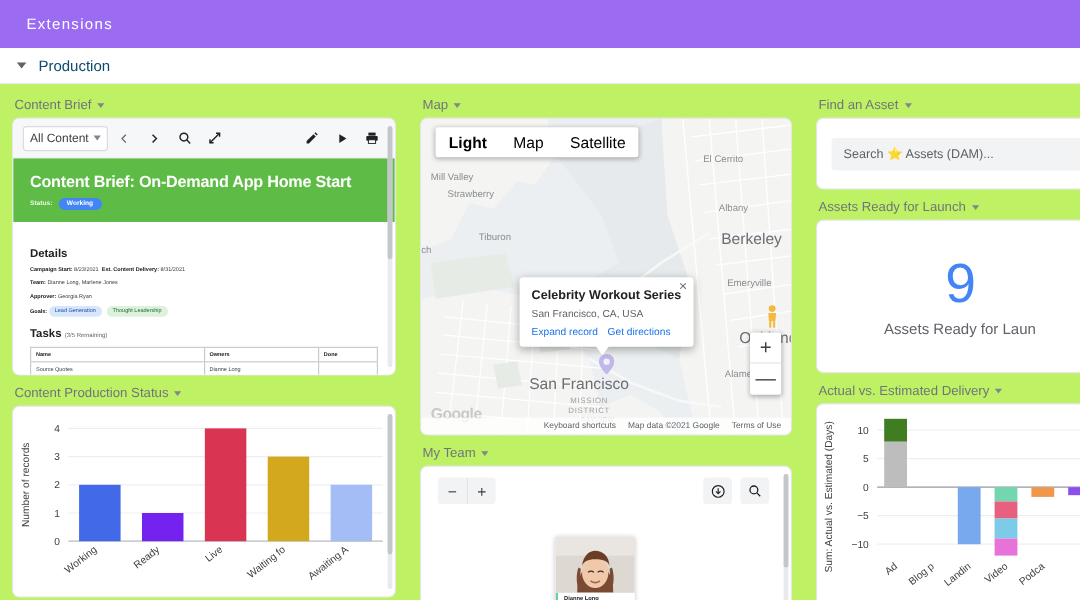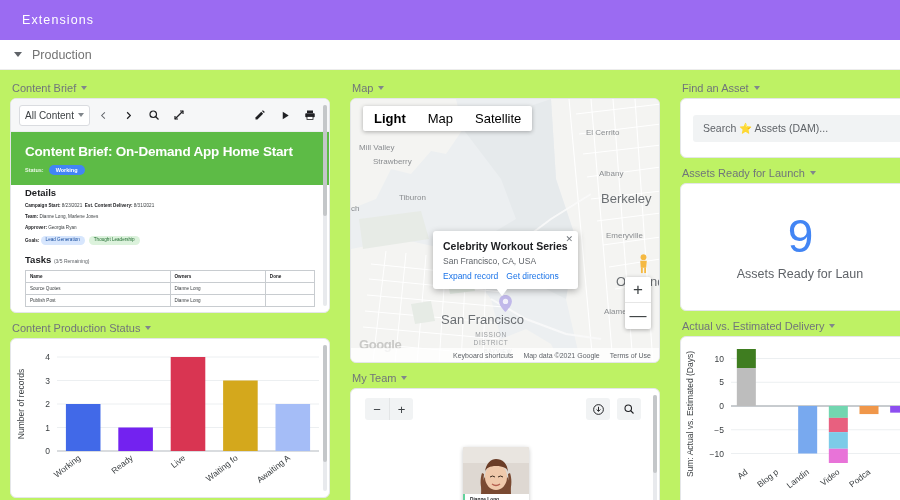--- a/index.html
+++ b/index.html
@@ -22,21 +22,21 @@
   
   .section-row {
     height: 30px; display: flex; align-items: center; padding: 0 14px;
     background: #fff; border-bottom: 1px solid #ececec;
   }
   .caret-down {
     width: 0; height: 0; border-left: 4px solid transparent;
     border-right: 4px solid transparent; border-top: 5px solid #5f6368;
     margin-right: 10px;
   }
-  .section-title { font-size: 12.5px; color: #737373; font-weight: 400; }
+  .section-title { font-size: 12.5px; color: #0c4a6e; font-weight: 400; }
 
   
   .columns { display: flex; width: 900px; height: 430px; background: #bef264; }
   .col { padding: 8px 10px 0 10px; }
   .col-left { width: 340px; }
   .col-mid { width: 330px; }
   .col-right { width: 230px; padding-right: 0; }
 
   .panel-label {
     font-size: 11px; color: #70757a; margin: 4px 0 4px 2px;
@@ -83,21 +83,21 @@
   .brief-head { background: #5dbb46; padding: 12px 14px 10px 14px; }
   .brief-title {
     color: #fff; font-size: 13.5px; font-weight: bold; letter-spacing: -0.2px;
   }
   .brief-status { margin-top: 6px; display: flex; align-items: center; gap: 5px; }
   .brief-status .lbl { color: #eaf7e6; font-size: 5.5px; font-weight: bold; }
   .badge-blue {
     background: #4285f4; color: #fff; font-size: 5.5px; border-radius: 7px;
     padding: 2px 7px; font-weight: bold;
   }
-  .brief-body { padding: 2px 14px 4px 14px; }
+  .brief-body { padding: 21px 14px 4px 14px; }
   .bh { font-size: 9.5px; font-weight: bold; color: #202124; margin-bottom: 5px; }
   .brow { font-size: 4.6px; color: #3c4043; margin-bottom: 4px; line-height: 1.5; }
   .brow b { color: #202124; }
   .chips { display: inline-flex; gap: 4px; vertical-align: middle; }
   .chip {
     font-size: 4.6px; border-radius: 6px; padding: 1px 5px; display: inline-block;
   }
   .chip-blue { background: #d7e6fd; color: #1a4fa0; }
   .chip-green { background: #dcf2dc; color: #1e6b2e; }
   .bh2 { font-size: 9.5px; font-weight: bold; color: #202124; margin: 9px 0 5px; }

